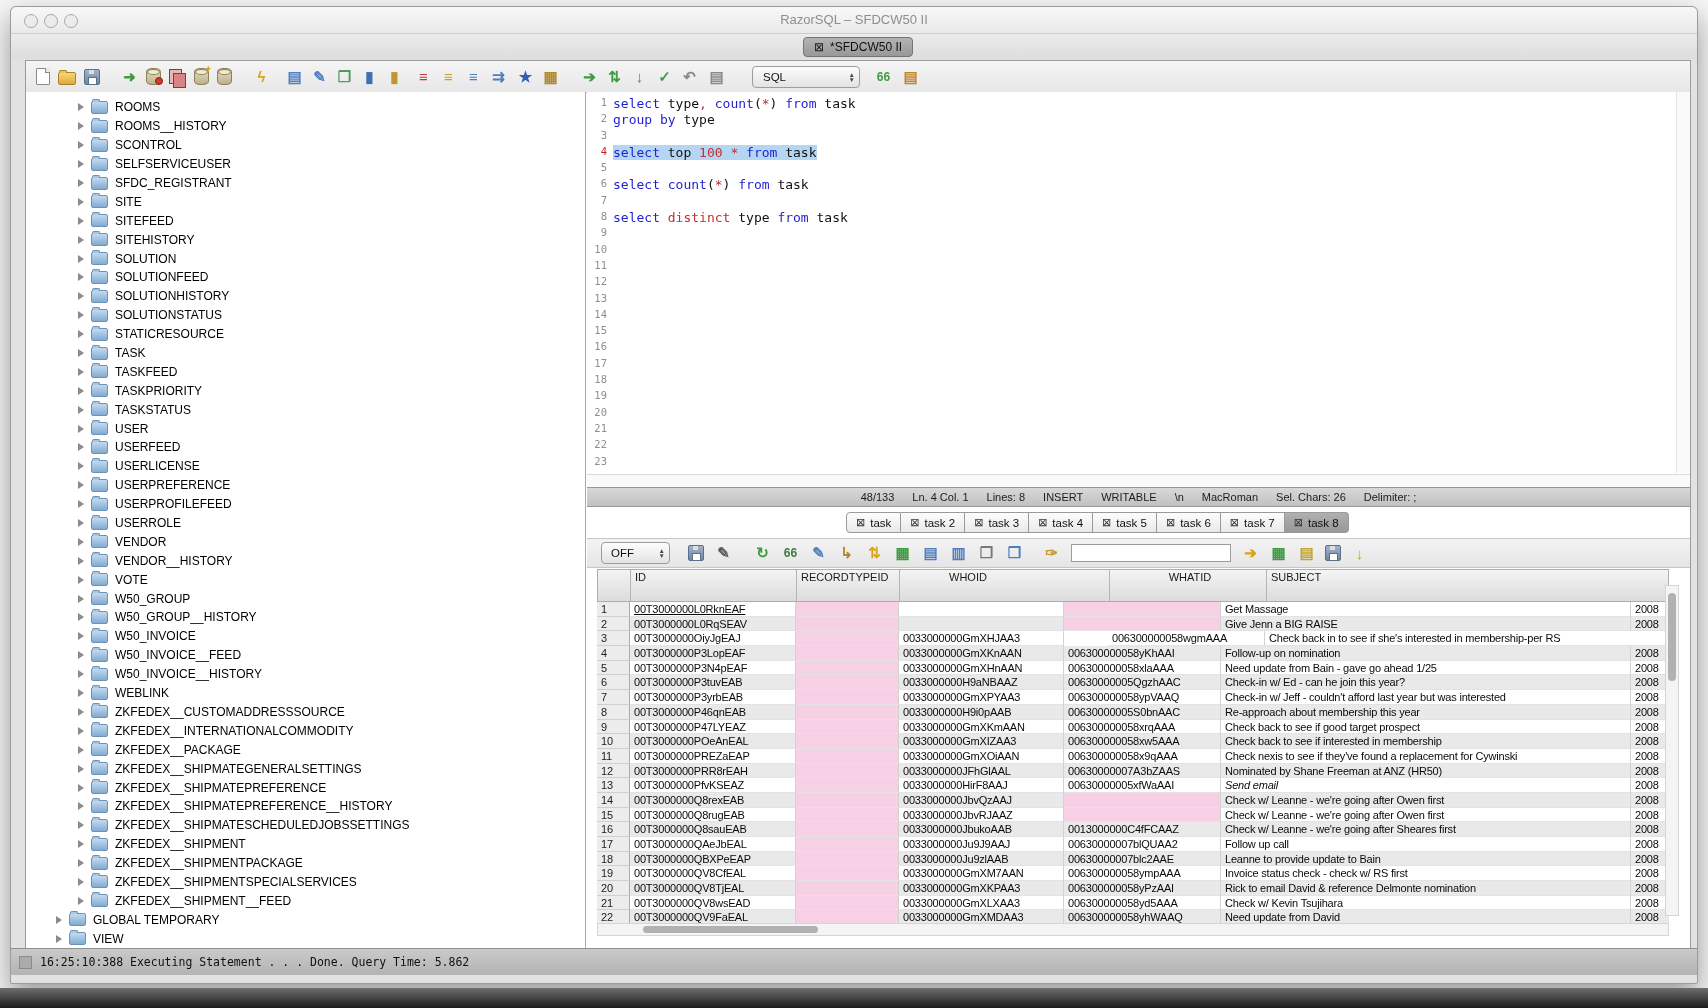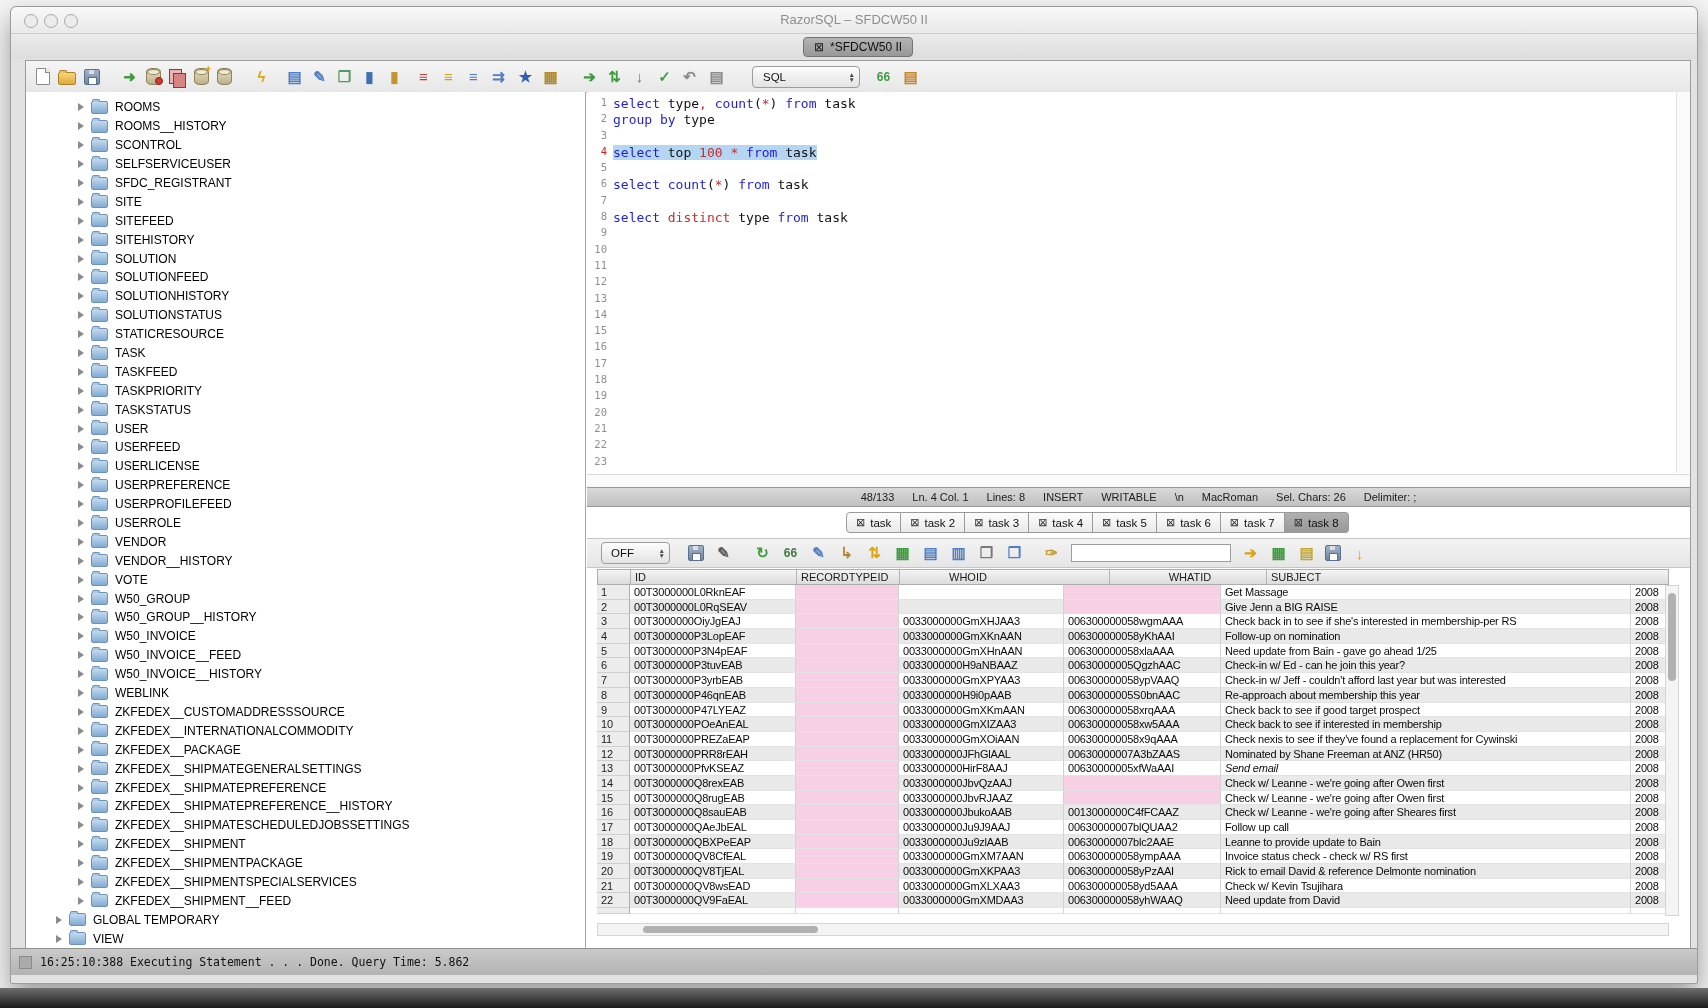--- a/index.html
+++ b/index.html
@@ -54,21 +54,21 @@
   .estatus{position:absolute;left:0;top:395px;right:0;height:18px;background:linear-gradient(#d8d8d8,#c1c1c1);border-top:1px solid #989898;border-bottom:1px solid #989898;display:flex;align-items:center;justify-content:center;gap:18px;font-size:11px;color:#1c1c1c}
   .rtabs{position:absolute;left:259px;top:420px;height:21px;display:flex}
   .rtab{height:19px;border:1px solid #9a9a9a;border-left:none;display:flex;align-items:center;gap:5px;padding:0 9px;font-size:11.5px;color:#111;background:linear-gradient(#fdfdfd,#e9e9e9)}
   .rtab:first-child{border-left:1px solid #9a9a9a;border-radius:4px 0 0 4px}
   .rtab:last-child{border-radius:0 4px 4px 0}
   .rtab.on{background:linear-gradient(#b0b0b0,#989898)}
   .rtab .x{font-size:11px;color:#333;line-height:11px}
   .rtoolbar{position:absolute;left:0;top:446px;right:0;height:28px;background:linear-gradient(#f3f3f3,#e5e5e5);border-top:1px solid #c6c6c6;border-bottom:1px solid #c6c6c6;display:flex;align-items:center;overflow:hidden}
   .searchfield{width:150px;height:16px;border:1px solid #9d9d9d;background:#fff;margin-left:10px;font-size:11px;padding:0 4px}
   .grid{position:absolute;left:10px;top:477px;width:1072px;overflow:hidden}
-  .ghead{display:flex;height:16px;background:linear-gradient(#f4f4f4,#dcdcdc);border:1px solid #adadad;box-sizing:border-box}
+  .ghead{display:flex;height:33px;background:linear-gradient(#f4f4f4,#dcdcdc);border:1px solid #adadad;box-sizing:border-box}
   .gh{font-size:11px;color:#1a1a1a;padding:1px 0 0 4px;border-right:1px solid #b5b5b5;box-sizing:border-box;flex:none;overflow:hidden;white-space:nowrap}
   .grow{display:flex;height:14.7px;background:#fff}
   .grow.alt{background:#e9e9e9}
   .gc{font-size:11px;color:#0a0a0a;letter-spacing:-0.2px;padding:1px 0 0 4px;border-right:1px solid #d2d2d2;border-bottom:1px solid #e3e3e3;box-sizing:border-box;flex:none;overflow:hidden;white-space:nowrap}
   .gc.gnum{background:#ececec;border-right:1px solid #adadad;border-bottom:1px solid #cfcfcf;color:#222}
   .gc.pink{background:#f8d0e6}
   .gvs{position:absolute;left:1078px;top:493px;width:14px;height:331px;background:#f4f4f4;border:1px solid #d5d5d5;box-sizing:border-box}
   .gvs .thumb{position:absolute;left:2px;top:7px;width:8px;height:88px;border-radius:5px;background:#b1b1b1}
   .ghs{position:absolute;left:10px;top:831px;width:1072px;height:13px;background:#f4f4f4;border:1px solid #d5d5d5;box-sizing:border-box}
   .ghs .thumb{position:absolute;left:45px;top:2px;width:175px;height:7px;border-radius:4px;background:#b1b1b1}
@@ -480,42 +480,42 @@
             <div class="gh" style="width: 33px;">&nbsp;</div>
             <div class="gh" style="width: 166px;">ID</div>
             <div class="gh" style="width: 103px;">RECORDTYPEID</div>
             <div class="gh" style="width: 165px; margin-left: 45px;">WHOID</div>
             <div class="gh" style="width: 157px; text-align: center;">WHATID</div>
             <div class="gh" style="width: 410px;">SUBJECT</div>
             <div class="gh" style="width: 52px;">AC</div>
           </div>
           <div class="grow">
             <div class="gc gnum" style="width: 33px;">1</div>
-            <div class="gc" style="width: 166px;">00T3000000L0RknEAF</div>
+            <div class="gc" style="width: 166px; text-decoration: underline;">00T3000000L0RknEAF</div>
             <div class="gc pink" style="width: 103px;"></div>
             <div class="gc" style="width: 165px;"></div>
             <div class="gc pink" style="width: 157px;"></div>
             <div class="gc" style="width: 410px;">Get Massage</div>
             <div class="gc" style="width: 52px;">2008</div>
           </div>
           <div class="grow alt">
             <div class="gc gnum" style="width: 33px;">2</div>
             <div class="gc" style="width: 166px;">00T3000000L0RqSEAV</div>
             <div class="gc pink" style="width: 103px;"></div>
             <div class="gc" style="width: 165px;"></div>
             <div class="gc pink" style="width: 157px;"></div>
             <div class="gc" style="width: 410px;">Give Jenn a BIG RAISE</div>
             <div class="gc" style="width: 52px;">2008</div>
           </div>
           <div class="grow">
             <div class="gc gnum" style="width: 33px;">3</div>
             <div class="gc" style="width: 166px;">00T3000000OiyJgEAJ</div>
             <div class="gc pink" style="width: 103px;"></div>
             <div class="gc" style="width: 165px;">0033000000GmXHJAA3</div>
-            <div class="gc" style="width: 157px;">006300000058wgmAAA</div>
+            <div class="gc" style="width: 157px; margin-left: 44px;">006300000058wgmAAA</div>
             <div class="gc" style="width: 410px;">Check back in to see if she's interested in membership-per RS</div>
             <div class="gc" style="width: 52px;">2008</div>
           </div>
           <div class="grow alt">
             <div class="gc gnum" style="width: 33px;">4</div>
             <div class="gc" style="width: 166px;">00T3000000P3LopEAF</div>
             <div class="gc pink" style="width: 103px;"></div>
             <div class="gc" style="width: 165px;">0033000000GmXKnAAN</div>
             <div class="gc" style="width: 157px;">006300000058yKhAAI</div>
             <div class="gc" style="width: 410px;">Follow-up on nomination</div>

